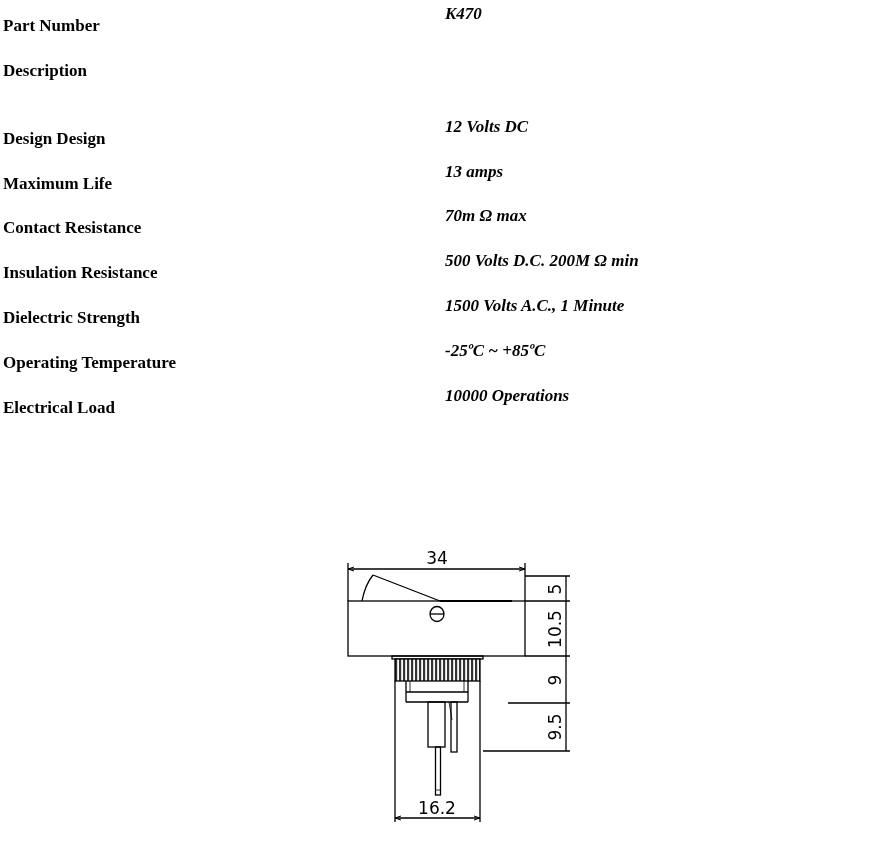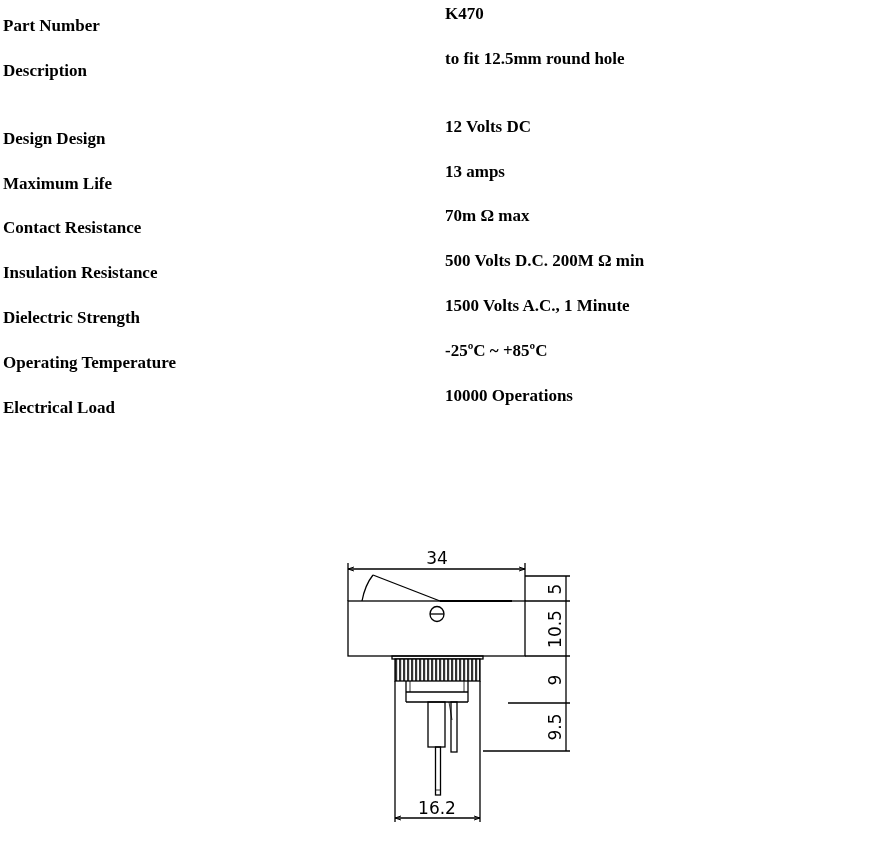--- a/index.html
+++ b/index.html
@@ -27,20 +27,21 @@
       position: absolute;
       left: 3px;
       top: 12px;
       white-space: nowrap;
     }
     .spec-value {
       position: absolute;
       left: 445px;
       top: 0;
       white-space: nowrap;
+      font-style: italic;
     }
     .spec-value .line { display: block; }
     #drawing {
       position: absolute;
       left: 0;
       top: 0;
     }
     .dim-text {
       font-family: "DejaVu Sans", sans-serif;
       font-size: 17px;
@@ -53,21 +54,20 @@
 <div id="specs">
   <div class="spec-row" style="top:2px">
     <span class="spec-label">Part Number</span>
     <span class="spec-value">
       <span class="line">K470</span>
     </span>
   </div>
   <div class="spec-row" style="top:47px">
     <span class="spec-label">Description</span>
     <span class="spec-value">
-      <span class="line">to fit 12.5mm round hole</span>
     </span>
   </div>
   <div class="spec-row" style="top:115px">
     <span class="spec-label">Design Design</span>
     <span class="spec-value">
       <span class="line">12 Volts DC</span>
     </span>
   </div>
   <div class="spec-row" style="top:160px">
     <span class="spec-label">Maximum Life</span>

